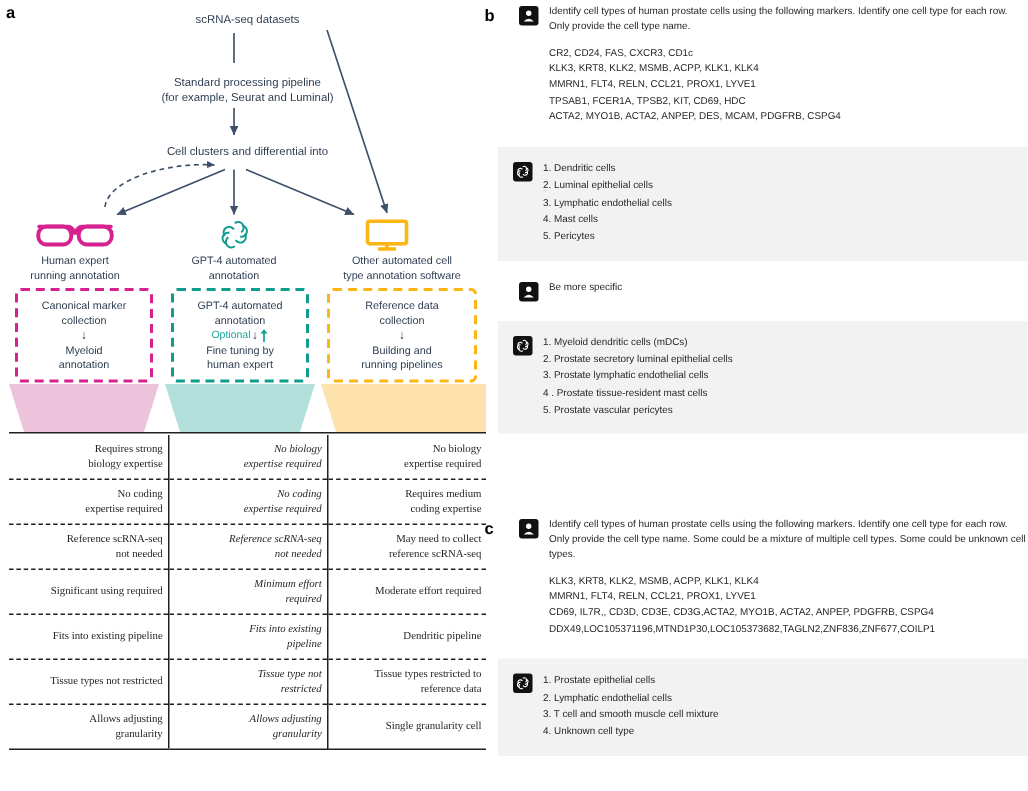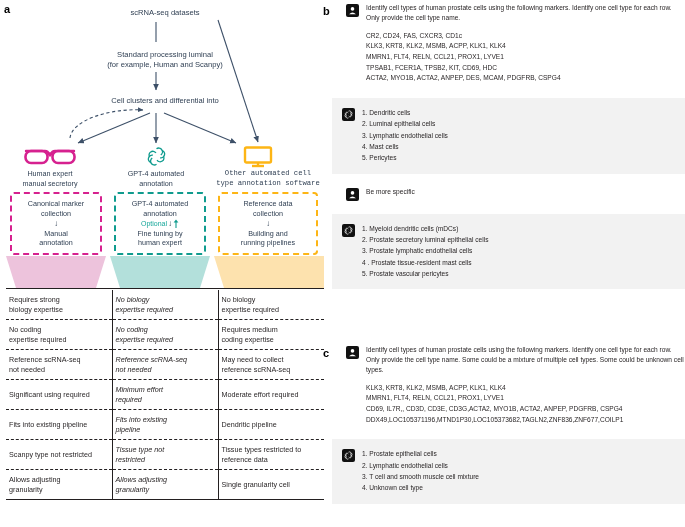--- a/index.html
+++ b/index.html
@@ -28,23 +28,24 @@
     align-items:center;justify-content:center;
     font-size:7.2px;color:#2e3e52;line-height:1.35;text-align:right;
   }
   .dashbox .arrow-mini{font-size:8px;line-height:1;margin:1px 0;}
   .optional-row{display:flex;align-items:center;justify-content:center;gap:1px;}
   .optional-label{color:#16a79a;font-size:7px;}
   .trapz{position:absolute;}
   
   #cmp-table{position:absolute;left:6px;top:290px;width:318px;border-collapse:collapse;}
   #cmp-table td{
-    width:33.33%;text-align:left;font-size:7.2px;color:#231f20;
+    width:33.33%;text-align:right;font-size:7.2px;color:#231f20;
     line-height:1.32;padding:5px 3px;vertical-align:middle;
     border-bottom:1.2px dashed #231f20;
+    font-family:Liberation Serif, serif;
   }
   #cmp-table tr:last-child td{border-bottom:1.3px solid #231f20;}
   #cmp-table td.mid{border-left:1.3px solid #231f20;border-right:1.3px solid #231f20;}
   #cmp-table td.ital{font-style:italic;}
   .table-top-rule{position:absolute;left:6px;top:288px;width:318px;height:1.3px;background:#231f20;}
   
   .chat-panel{position:absolute;left:332px;width:353px;}
   .msg{display:flex;gap:7px;align-items:flex-start;}
   .avatar{
     width:13px;height:13px;flex:0 0 13px;border-radius:2px;background:#111;
@@ -62,22 +63,22 @@
   .answer-block li{font-size:6.6px;line-height:1.72;color:#231f20;}
 </style>
 </head>
 <body>
 
 <div id="panel-a">
 
   <span class="panel-letter" style="left:4px;top:3px;">a</span>
 
   <div class="flow-text" style="top:8px;">scRNA-seq datasets</div>
-  <div class="flow-text" style="top:50px;">Standard processing luminal</div>
-  <div class="flow-text" style="top:60px;">(for example, Human and Scanpy)</div>
+  <div class="flow-text" style="top:50px;">Standard processing pipeline</div>
+  <div class="flow-text" style="top:60px;">(for example, Seurat and Luminal)</div>
   <div class="flow-text" style="top:96px;">Cell clusters and differential into</div>
 
   <svg id="flow-svg" viewBox="0 0 330 150">
     <defs>
       <marker id="ah" markerWidth="7" markerHeight="7" refX="5.4" refY="2.6" orient="auto">
         <path d="M0,0 L5.6,2.6 L0,5.2 z" fill="#3d5068"></path>
       </marker>
       <marker id="ahs" markerWidth="6" markerHeight="6" refX="4.6" refY="2.2" orient="auto">
         <path d="M0,0 L4.8,2.2 L0,4.4 z" fill="#3d5068"></path>
       </marker>
@@ -122,36 +123,36 @@
   <div class="icon-wrap" style="left:240px;top:146px;width:36px;height:22px;">
     <svg width="30" height="22" viewBox="0 0 30 22">
       <rect x="2" y="1.5" width="26" height="15" rx="1.5" fill="none" stroke="#fdb515" stroke-width="2.4"></rect>
       <line x1="15" y1="16.5" x2="15" y2="19.5" stroke="#fdb515" stroke-width="2.4"></line>
       <line x1="9" y1="20" x2="21" y2="20" stroke="#fdb515" stroke-width="2.4"></line>
     </svg>
   </div>
 
   <div class="col-head" style="left:4px;top:169px;width:92px;">
     <div>Human expert</div>
-    <div>manual secretory</div>
+    <div>running annotation</div>
   </div>
   <div class="col-head" style="left:110px;top:169px;width:92px;">
     <div>GPT-4 automated</div>
     <div>annotation</div>
   </div>
-  <div class="col-head" style="left:212px;top:169px;width:112px;font-family:Liberation Mono, monospace;">
+  <div class="col-head" style="left:212px;top:169px;width:112px;">
     <div>Other automated cell</div>
     <div>type annotation software</div>
   </div>
 
   <div class="dashbox" style="left:10px;top:192px;width:92px;height:63px;border-color:#d6218f;">
     <div>Canonical marker</div>
     <div>collection</div>
     <div class="arrow-mini">↓</div>
-    <div>Manual</div>
+    <div>Myeloid</div>
     <div>annotation</div>
   </div>
 
   <div class="dashbox" style="left:114px;top:192px;width:92px;height:63px;border-color:#0f9b8e;">
     <div>GPT-4 automated</div>
     <div>annotation</div>
     <div class="optional-row">
       <span class="optional-label">Optional</span>
       <span class="arrow-mini">↓</span>
       <svg width="6" height="9" viewBox="0 0 6 9">
@@ -199,21 +200,21 @@
           <td>Significant using required</td>
           <td class="mid ital">Minimum effort<br>required</td>
           <td>Moderate effort required</td>
         </tr>
         <tr>
           <td>Fits into existing pipeline</td>
           <td class="mid ital">Fits into existing<br>pipeline</td>
           <td>Dendritic pipeline</td>
         </tr>
         <tr>
-          <td>Scanpy type not restricted</td>
+          <td>Tissue types not restricted</td>
           <td class="mid ital">Tissue type not<br>restricted</td>
           <td>Tissue types restricted to<br>reference data</td>
         </tr>
         <tr>
           <td>Allows adjusting<br>granularity</td>
           <td class="mid ital">Allows adjusting<br>granularity</td>
           <td>Single granularity cell</td>
         </tr>
       </tbody>
   </table>

